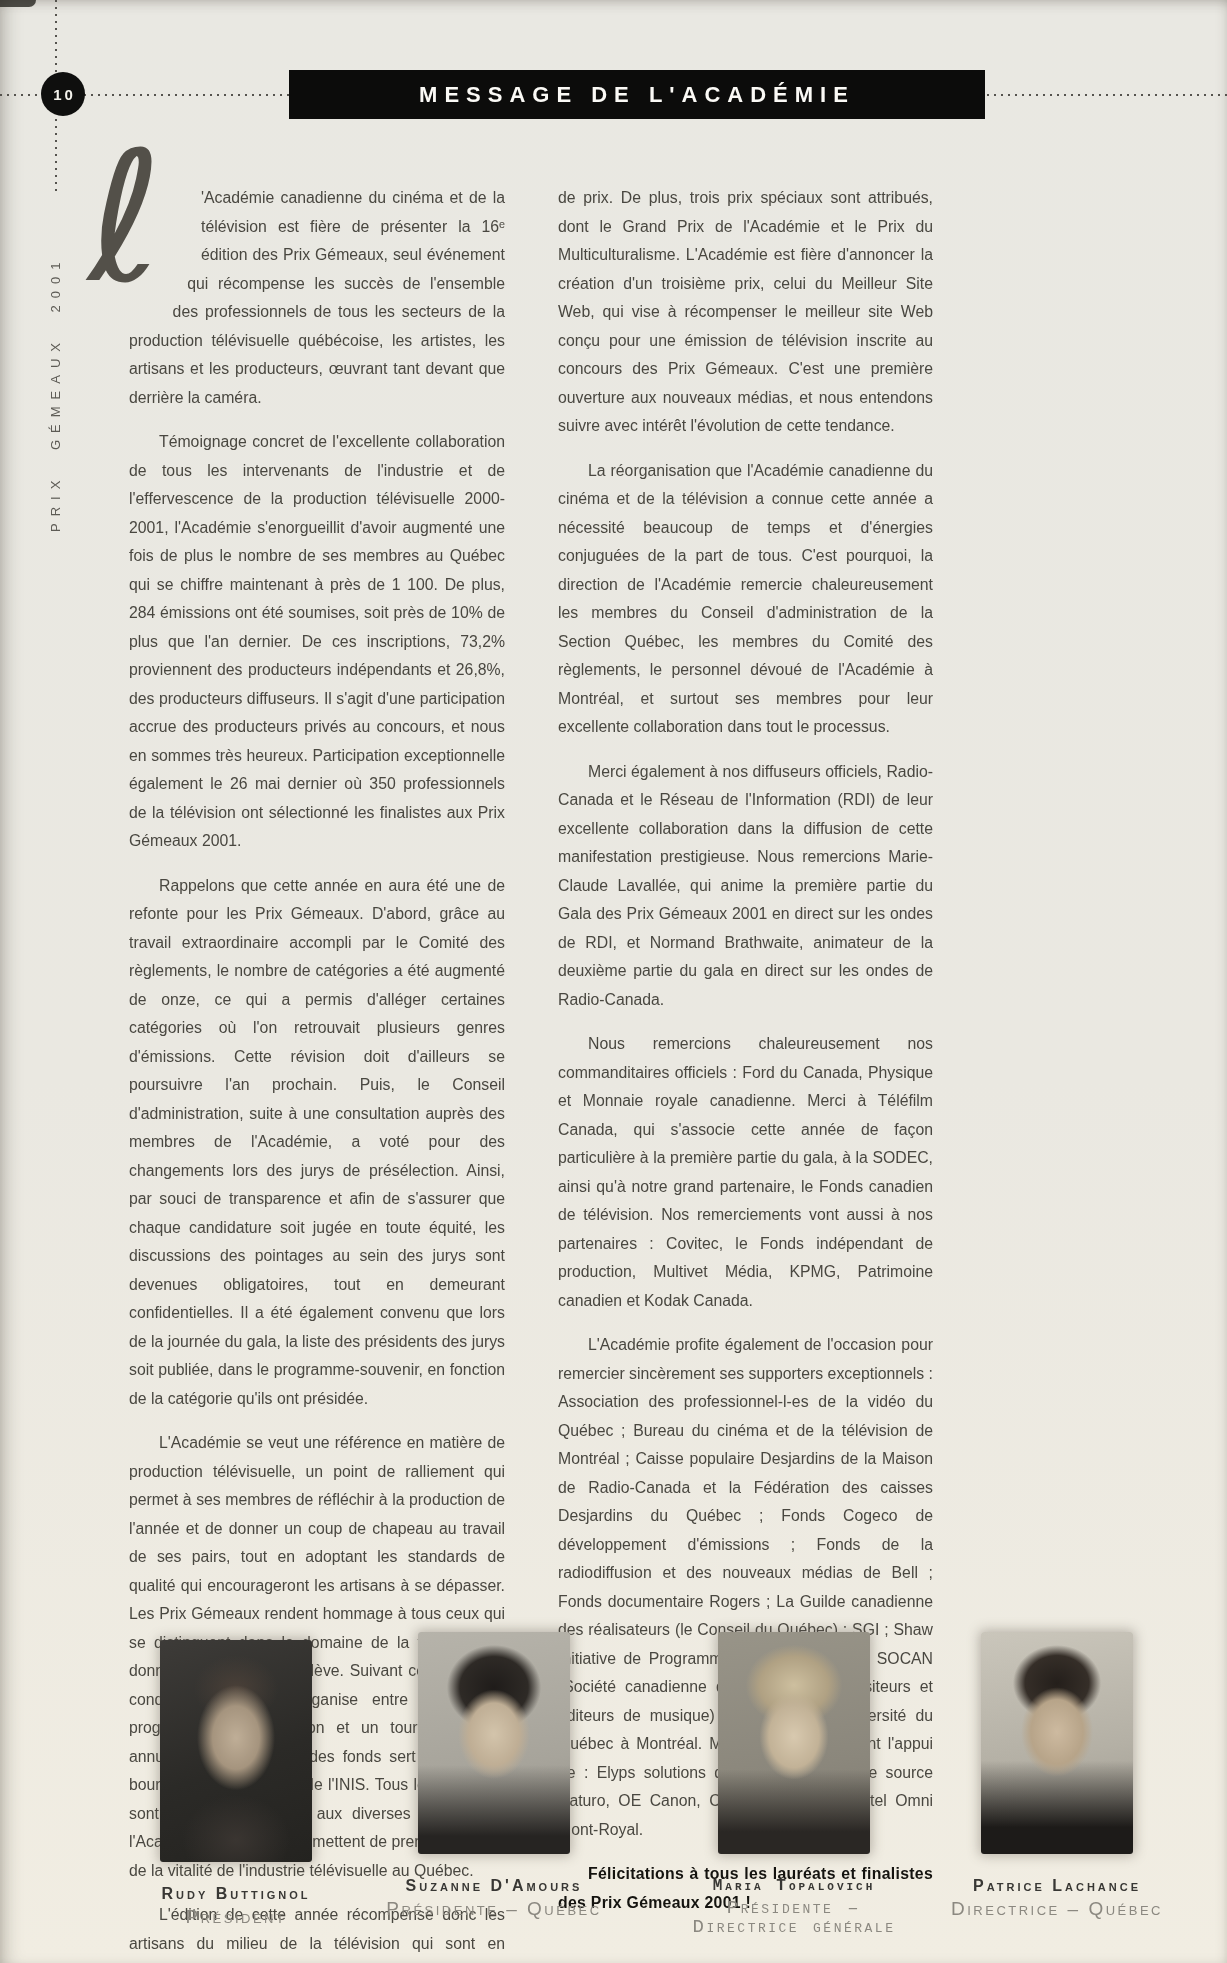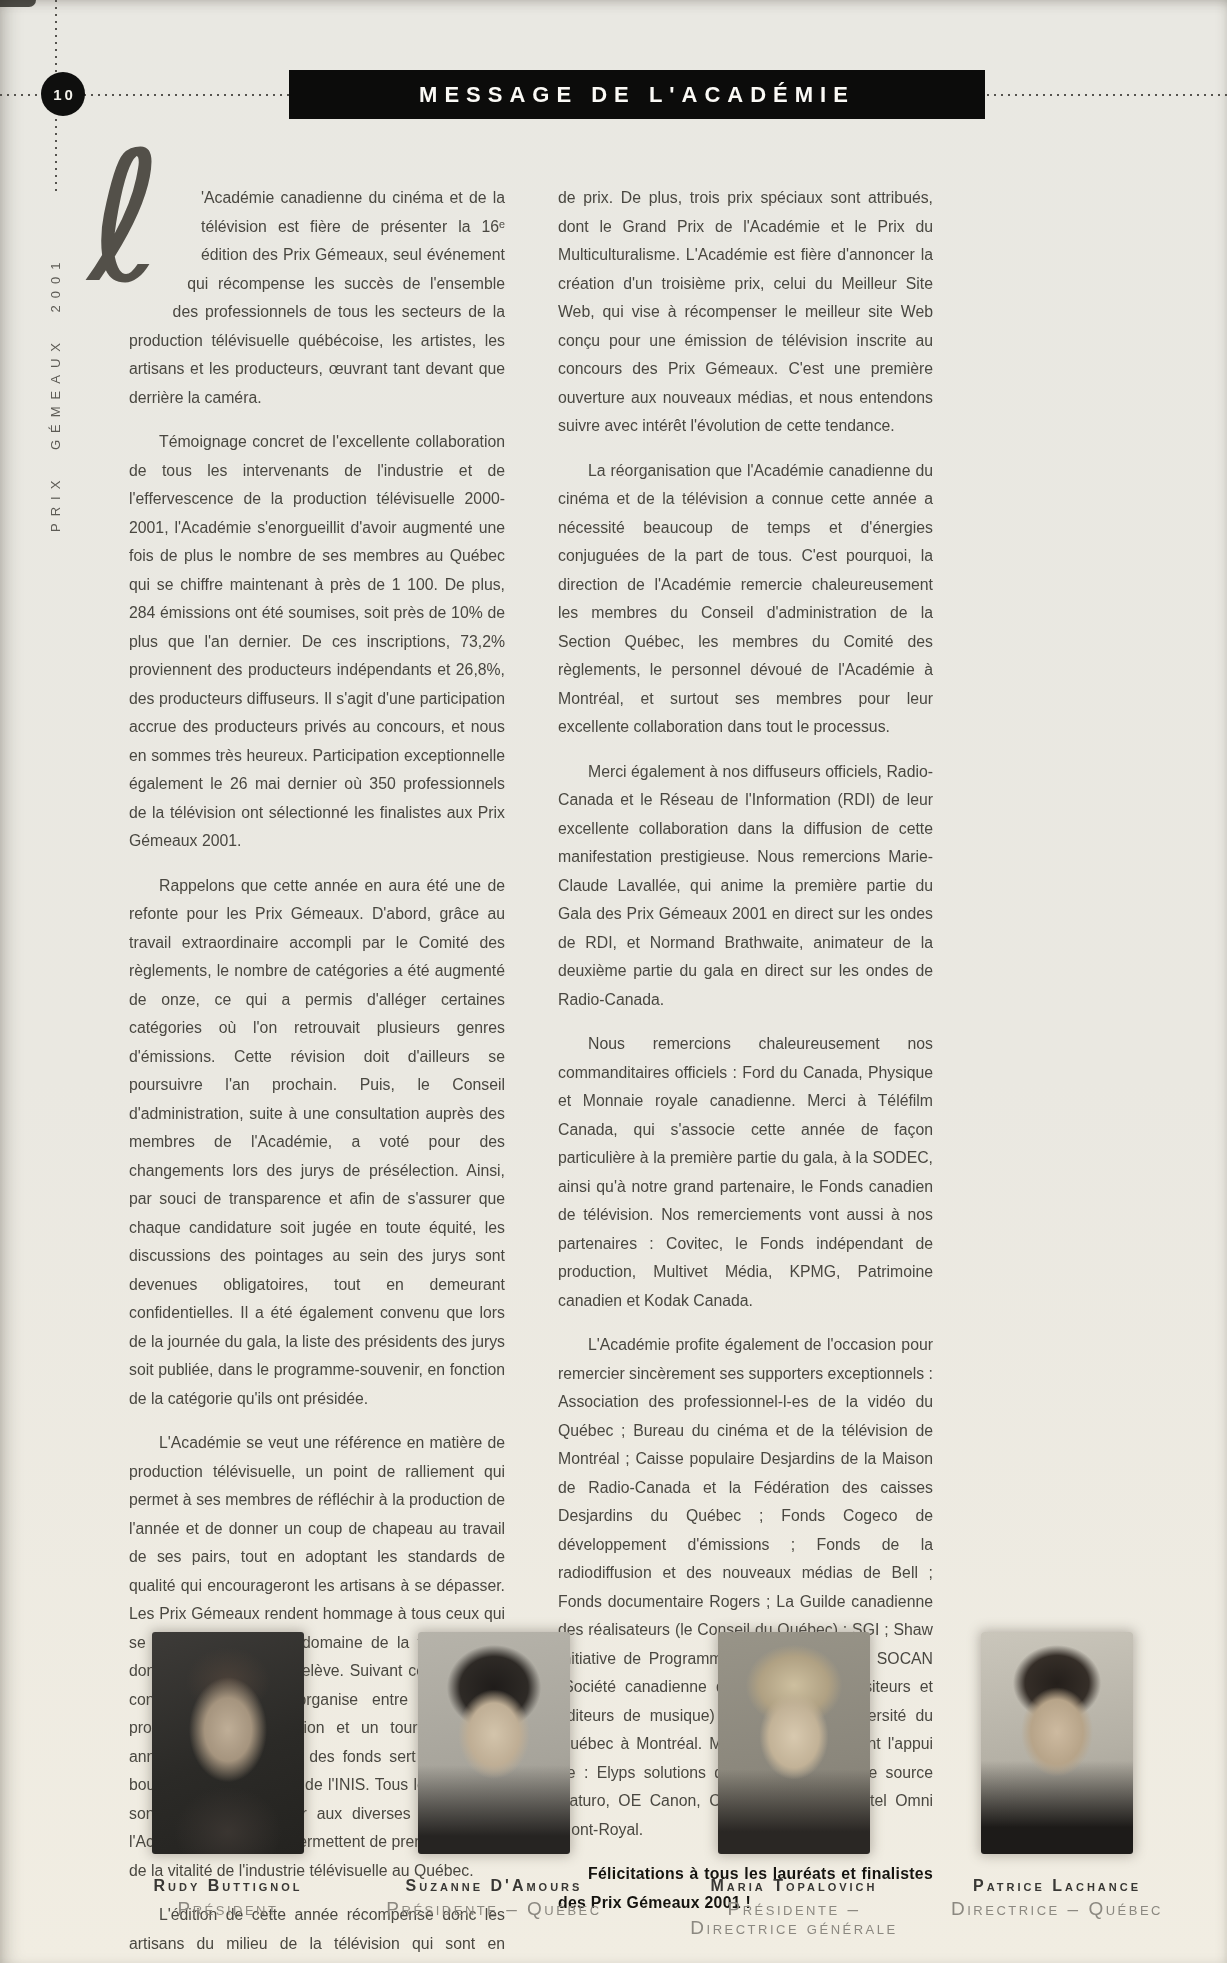--- a/index.html
+++ b/index.html
@@ -60,21 +60,21 @@
   }
   
   .col{position:absolute;top:168px;font-size:15.8px;line-height:28.5px;text-align:justify;color:#494740;}
   .col-left{left:113px;width:408px;}
   .col-right{left:542px;width:407px;}
   .col p{margin:16px;}
   .col p.indent{text-indent:30px;}
   .closing{font-weight:bold;color:#14130f;letter-spacing:.3px;}
   
   .fig{position:absolute;top:1632px;width:260px;text-align:center;}
-  .fig-1{left:98px;}  .fig-2{left:364px;}  .fig-3{left:664px;}  .fig-4{left:927px;text-align:center;}
+  .fig-1{left:98px;}  .fig-2{left:364px;}  .fig-3{left:664px;font-family:Liberation Mono, monospace;}  .fig-4{left:927px;text-align:center;}
   .photo{
     width:152px;height:222px;margin:0 auto;border-radius:3px;
     box-shadow:0 0 12px 2px rgba(95,88,75,.38);
   }
   .photo-1{background:
     radial-gradient(ellipse 52px 70px at 50% 44%,#bfae97 0%,#a5947e 45%,rgba(90,80,70,0) 75%),
     radial-gradient(ellipse 60px 48px at 50% 22%,#4a4038 0%,rgba(40,35,30,0) 70%),
     radial-gradient(ellipse 72px 60px at 50% 90%,#3a3531 0%,rgba(30,28,25,0) 75%),
     linear-gradient(160deg,#3d3b38 0%,#2b2a27 55%,#242320 100%);}
   .photo-2{background:
@@ -133,21 +133,21 @@
 
   <div class="col col-right">
     <p>de prix. De plus, trois prix spéciaux sont attribués, dont le Grand Prix de l'Académie et le Prix du Multiculturalisme. L'Académie est fière d'annoncer la création d'un troisième prix, celui du Meilleur Site Web, qui vise à récompenser le meilleur site Web conçu pour une émission de télévision inscrite au concours des Prix Gémeaux. C'est une première ouverture aux nouveaux médias, et nous entendons suivre avec intérêt l'évolution de cette tendance.</p>
     <p class="indent">La réorganisation que l'Académie canadienne du cinéma et de la télévision a connue cette année a nécessité beaucoup de temps et d'énergies conjuguées de la part de tous. C'est pourquoi, la direction de l'Académie remercie chaleureusement les membres du Conseil d'administration de la Section Québec, les membres du Comité des règlements, le personnel dévoué de l'Académie à Montréal, et surtout ses membres pour leur excellente collaboration dans tout le processus.</p>
     <p class="indent">Merci également à nos diffuseurs officiels, Radio-Canada et le Réseau de l'Information (RDI) de leur excellente collaboration dans la diffusion de cette manifestation prestigieuse. Nous remercions Marie-Claude Lavallée, qui anime la première partie du Gala des Prix Gémeaux 2001 en direct sur les ondes de RDI, et Normand Brathwaite, animateur de la deuxième partie du gala en direct sur les ondes de Radio-Canada.</p>
     <p class="indent">Nous remercions chaleureusement nos commanditaires officiels : Ford du Canada, Physique et Monnaie royale canadienne. Merci à Téléfilm Canada, qui s'associe cette année de façon particulière à la première partie du gala, à la SODEC, ainsi qu'à notre grand partenaire, le Fonds canadien de télévision. Nos remerciements vont aussi à nos partenaires : Covitec, le Fonds indépendant de production, Multivet Média, KPMG, Patrimoine canadien et Kodak Canada.</p>
     <p class="indent">L'Académie profite également de l'occasion pour remercier sincèrement ses supporters exceptionnels : Association des professionnel-l-es de la vidéo du Québec ; Bureau du cinéma et de la télévision de Montréal ; Caisse populaire Desjardins de la Maison de Radio-Canada et la Fédération des caisses Desjardins du Québec ; Fonds Cogeco de développement d'émissions ; Fonds de la radiodiffusion et des nouveaux médias de Bell ; Fonds documentaire Rogers ; La Guilde canadienne des réalisateurs (le Conseil du Québec) ; SGI ; Shaw Initiative de Programmation pour Enfants ; SOCAN (Société canadienne des auteurs, compositeurs et éditeurs de musique) ; Télétoon et l'Université du Québec à Montréal. Mentionnons également l'appui de : Elyps solutions de répartition, Eau de source Naturo, OE Canon, Charton Hobbs et Hôtel Omni Mont-Royal.</p>
     <p class="indent closing">Félicitations à tous les lauréats et finalistes des Prix Gémeaux 2001 !</p>
   </div>
 
-  <figure class="fig fig-1" style="margin:0;">
+  <figure class="fig fig-1" style="margin:8px;">
     <div class="photo photo-1"></div>
     <figcaption class="caption">
       <div class="person-name">Rudy Buttignol</div>
       <div class="person-title">Président</div>
     </figcaption>
   </figure>
 
   <figure class="fig fig-2" style="margin:0;">
     <div class="photo photo-2"></div>
     <figcaption class="caption">

